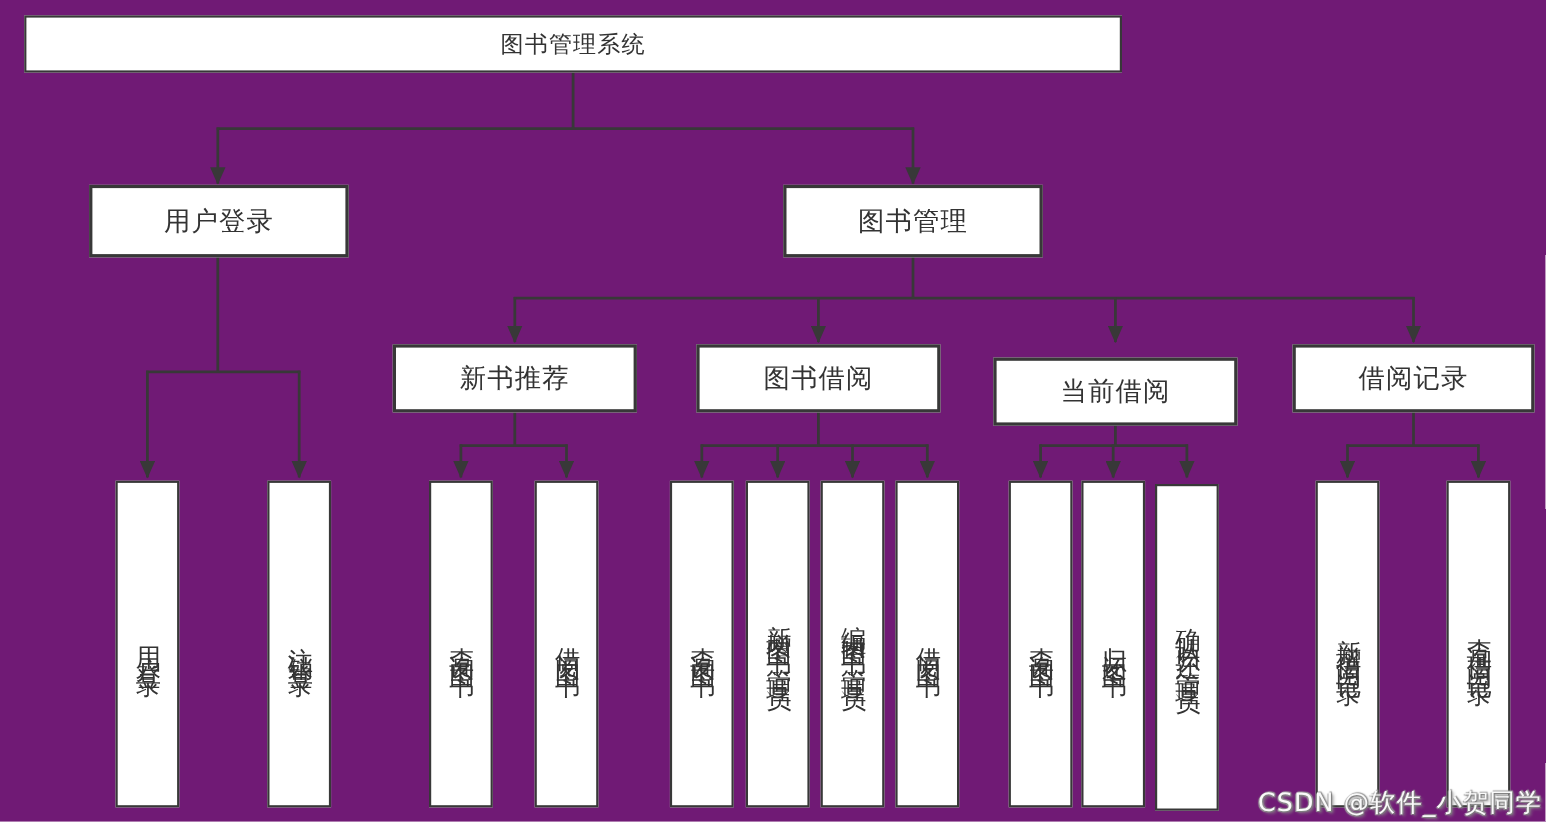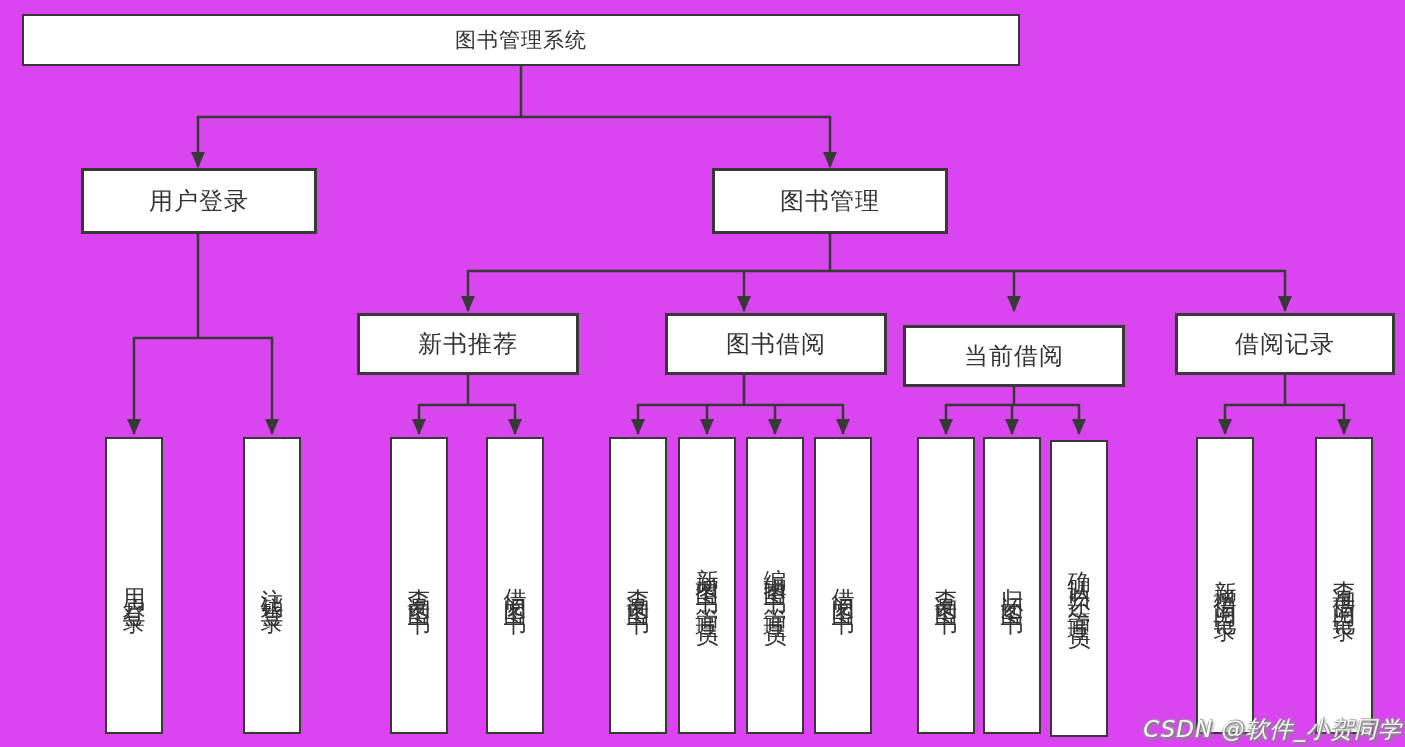--- a/index.html
+++ b/index.html
@@ -1,20 +1,20 @@
 <!DOCTYPE html>
 <html><head>
 <meta charset="utf-8">
 <style>
   html, body { margin: 0; padding: 0; background: #ffffff; }
   .canvas {
     position: relative;
     width: 1405px;
     height: 747px;
-    background: #d946ef;
+    background: #701a75;
     font-family: "DejaVu Sans", "Liberation Sans", sans-serif;
     overflow: hidden;
   }
   .connectors {
     position: absolute;
     left: 0; top: 0;
     width: 1405px; height: 747px;
   }
   .node {
     position: absolute;
@@ -52,21 +52,20 @@
     right: 3px;
     bottom: 2px;
     font-size: 23px;
     letter-spacing: 1px;
     color: #fafafa;
     text-shadow:
       1px 1px 1px #7d7d7d,
       -1px 1px 1px #9d9d9d,
       1px -1px 1px #9d9d9d,
       2px 2px 3px #8a8a8a;
-    font-style: italic;
   }
 </style>
 </head>
 <body>
 
 <div class="canvas">
 
   <svg class="connectors" width="1405" height="747" viewBox="0 0 1405 747" xmlns="http://www.w3.org/2000/svg">
     <defs>
       <marker id="ah" viewBox="0 0 16 14" refX="15" refY="7" markerWidth="16" markerHeight="14" markerUnits="userSpaceOnUse" orient="auto">
@@ -119,21 +118,21 @@
   <div class="node node-branch" style="left:81px; top:168px; width:236px; height:66px;">
     <span>用户登录</span>
   </div>
   <div class="node node-branch" style="left:712px; top:168px; width:236px; height:66px;">
     <span>图书管理</span>
   </div>
 
   <div class="node node-branch" style="left:357px; top:313px; width:222px; height:62px;">
     <span>新书推荐</span>
   </div>
-  <div class="node node-branch" style="left:665px; top:313px; width:222px; height:62px;">
+  <div class="node node-branch" style="left:633px; top:313px; width:222px; height:62px;">
     <span>图书借阅</span>
   </div>
   <div class="node node-branch" style="left:903px; top:313px; width:222px; height:62px;margin-top:12px;">
     <span>当前借阅</span>
   </div>
   <div class="node node-branch" style="left:1175px; top:313px; width:220px; height:62px;">
     <span>借阅记录</span>
   </div>
 
   <div class="node node-leaf" style="left:105px; top:437px; width:58px; height:297px;">

